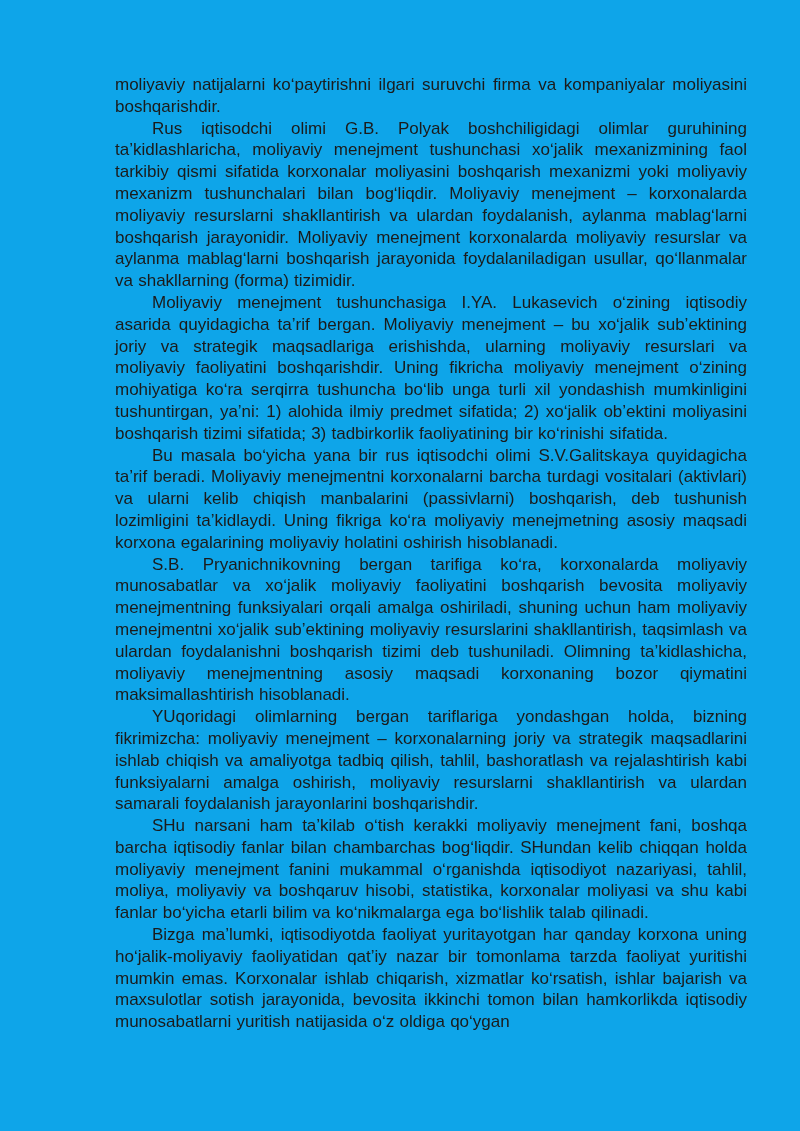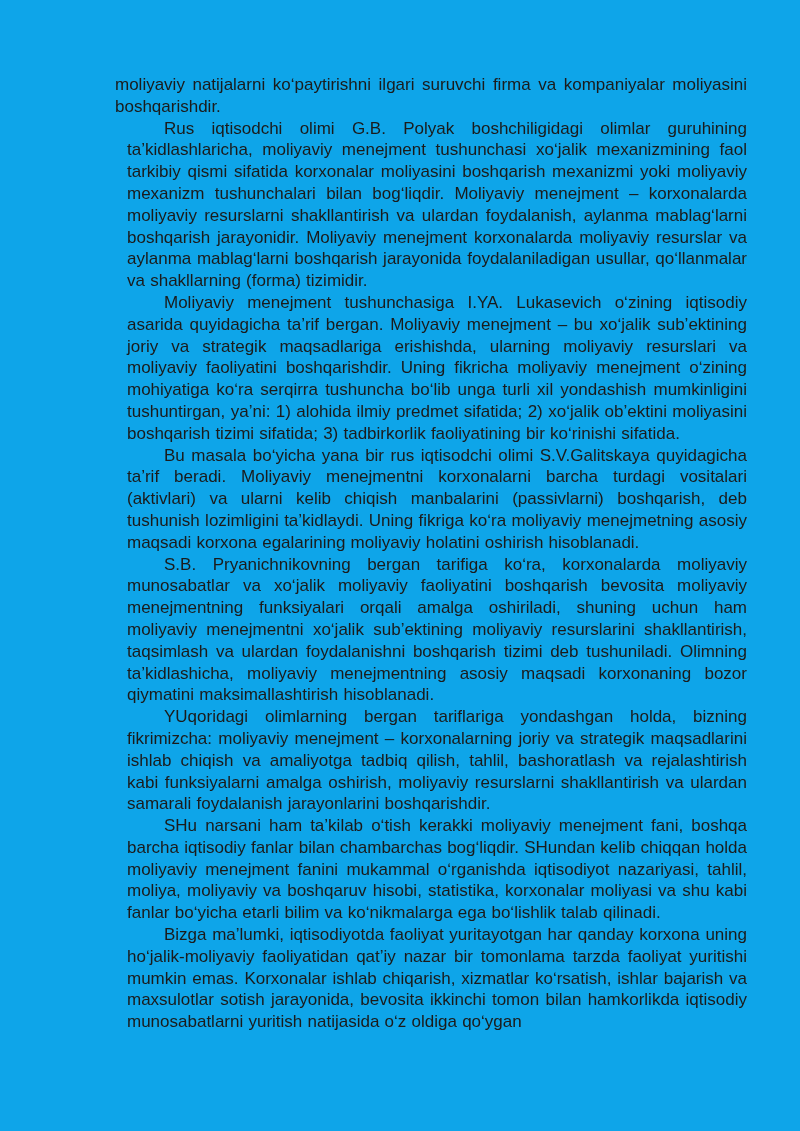--- a/index.html
+++ b/index.html
@@ -27,21 +27,20 @@
     text-align: justify;
     text-justify: inter-word;
     word-spacing: 0.5px;
   }
   .para {
     margin: 0;
     padding: 0;
   }
   .para.indented {
     text-indent: 37px;
-    margin-left: 12px;
   }
 </style>
 </head>
 <body>
 
 <div class="page">
   <div class="text-block">
     <p class="para">moliyaviy natijalarni koʻpaytirishni ilgari suruvchi firma va kompaniyalar moliyasini boshqarishdir.</p>
     <p class="para indented">Rus iqtisodchi olimi G.B. Polyak boshchiligidagi olimlar guruhining ta’kidlashlaricha, moliyaviy menejment tushunchasi xoʻjalik mexanizmining faol tarkibiy qismi sifatida korxonalar moliyasini boshqarish mexanizmi yoki moliyaviy mexanizm tushunchalari bilan bogʻliqdir. Moliyaviy menejment – korxonalarda moliyaviy resurslarni shakllantirish va ulardan foydalanish, aylanma mablagʻlarni boshqarish jarayonidir. Moliyaviy menejment korxonalarda moliyaviy resurslar va aylanma mablagʻlarni boshqarish jarayonida foydalaniladigan usullar, qoʻllanmalar va shakllarning (forma) tizimidir.</p>
     <p class="para indented">Moliyaviy menejment tushunchasiga I.YA. Lukasevich oʻzining iqtisodiy asarida quyidagicha ta’rif bergan. Moliyaviy menejment – bu xoʻjalik sub’ektining joriy va strategik maqsadlariga erishishda, ularning moliyaviy resurslari va moliyaviy faoliyatini boshqarishdir. Uning fikricha moliyaviy menejment oʻzining mohiyatiga koʻra serqirra tushuncha boʻlib unga turli xil yondashish mumkinligini tushuntirgan, ya’ni: 1) alohida ilmiy predmet sifatida; 2) xoʻjalik ob’ektini moliyasini boshqarish tizimi sifatida; 3) tadbirkorlik faoliyatining bir koʻrinishi sifatida.</p>

